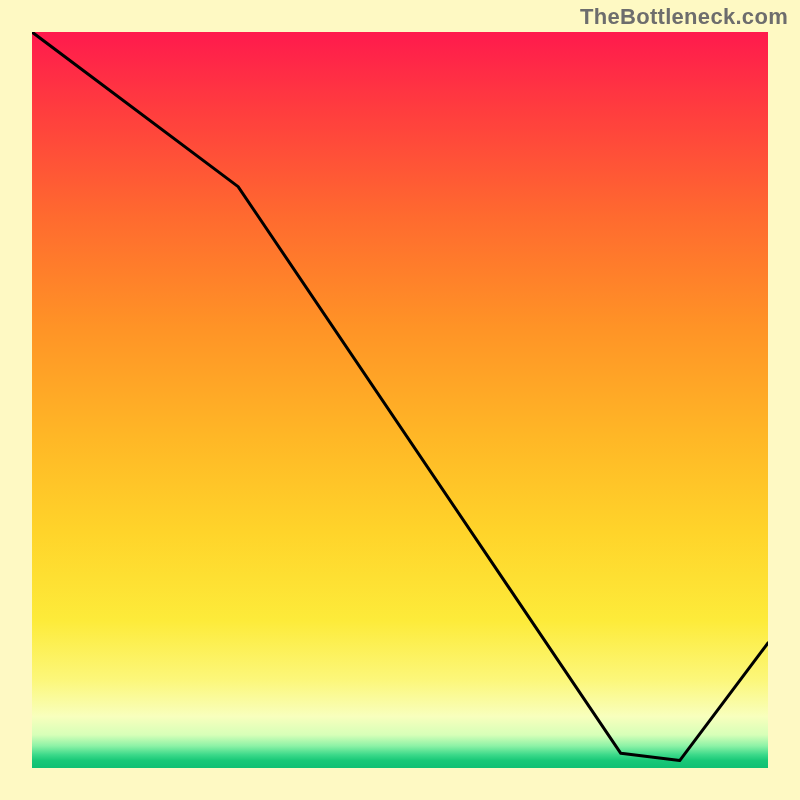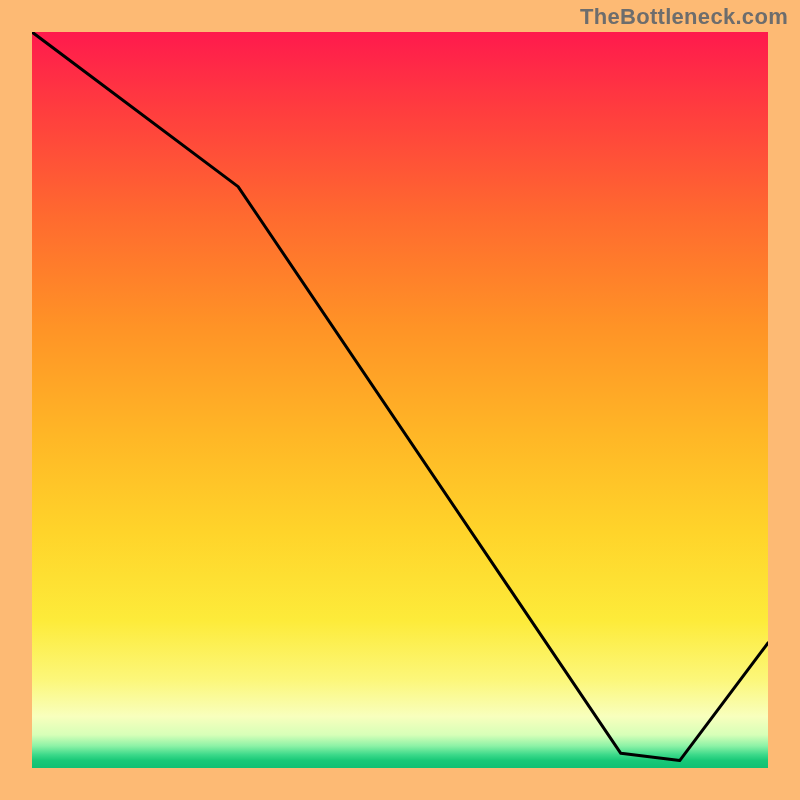--- a/index.html
+++ b/index.html
@@ -8,21 +8,21 @@
     width: 800px;
     height: 800px;
     background: #000;
     overflow: hidden;
     font-family: Arial, Helvetica, sans-serif;
   }
   .frame {
     position: relative;
     width: 800px;
     height: 800px;
-    background: #fdba74;
+    background: #fef9c3;
   }
   .watermark {
     position: absolute;
     top: 4px;
     right: 12px;
     color: #6d6d6d;
     font-size: 22px;
     font-weight: 600;
     letter-spacing: 0.3px;
     user-select: none;

